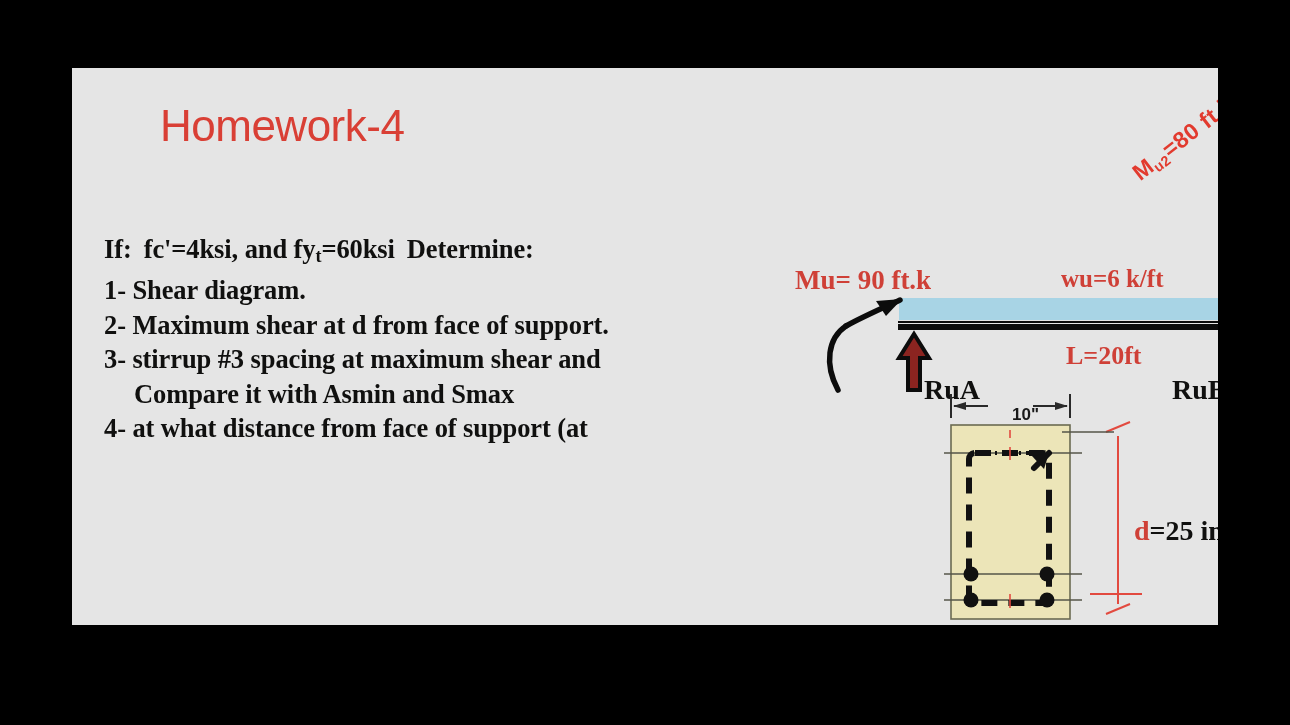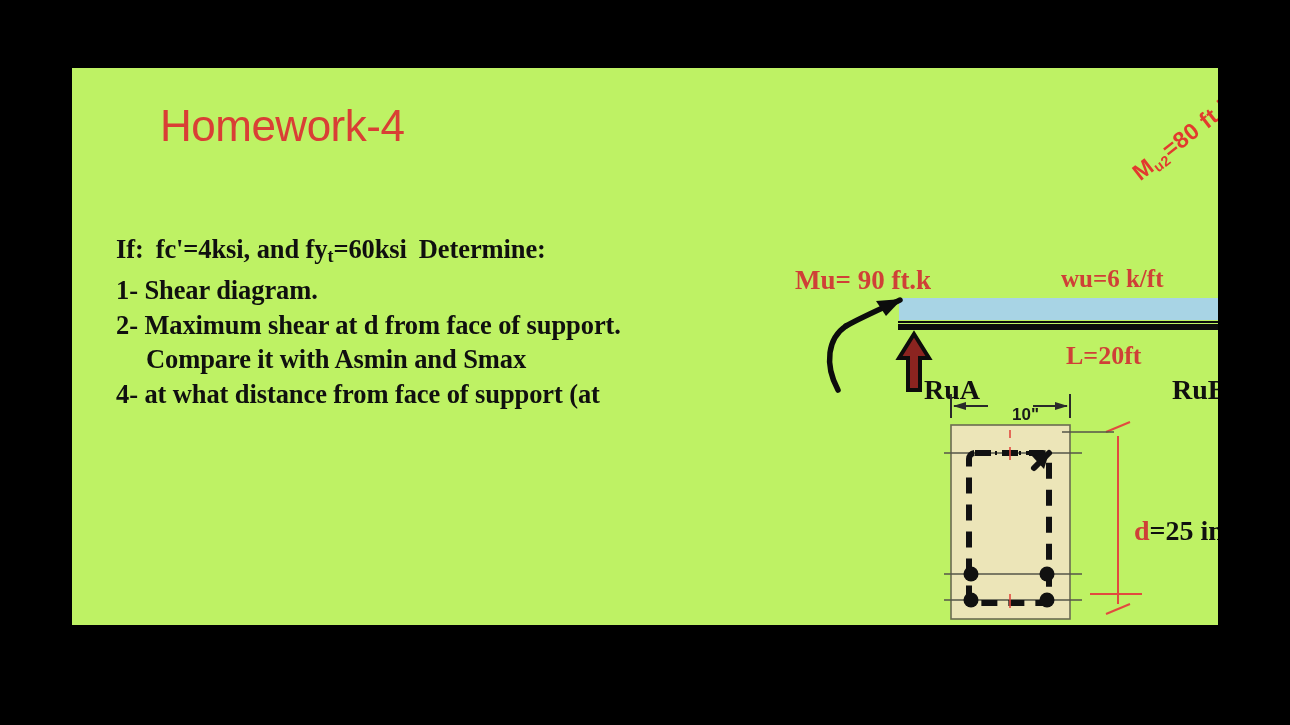--- a/index.html
+++ b/index.html
@@ -21,41 +21,41 @@
     background: #000000;
   }
 
   
   #slide {
     position: absolute;
     left: 72px;
     top: 68px;
     width: 1146px;
     height: 557px;
-    background: #bef264;
+    background: #e5e5e5;
     overflow: hidden;
   }
 
   
   #title {
     position: absolute;
     left: 88px;
     top: 33px;
     font-family: "Liberation Sans", sans-serif;
     font-size: 44px;
     font-weight: 400;
     color: #d93f35;
     letter-spacing: -0.5px;
     white-space: nowrap;
   }
 
   
   #statement {
     position: absolute;
-    left: 44px;
+    left: 32px;
     top: 164px;
     width: 680px;
     font-family: "Liberation Serif", serif;
     font-weight: bold;
     font-size: 26.5px;
     line-height: 34.5px;
     color: #10100f;
     letter-spacing: -0.1px;
   }
   #statement .line {
@@ -201,20 +201,21 @@
   <div id="slide">
 
     <div id="title">Homework-4</div>
 
     <div id="statement">
 
       <div class="line"><span>If:</span><span class="gap"></span><span>fc'=4ksi, and fy</span><sub>t</sub><span>=60ksi</span><span class="gap"></span><span>Determine:</span></div>
 
       <div class="line">1-  Shear diagram.</div>
       <div class="line">2-  Maximum shear at d from face of support.</div>
+      <div class="line">3- stirrup #3 spacing at maximum shear and</div>
       <div class="line indent1">Compare it with Asmin and Smax</div>
       <div class="line">4- at what distance from face of support (at</div>
 
     </div>
 
     <div id="beam-figure">
 
       <div class="red-label" id="label-mu">Mu= 90 ft.k</div>
       <div class="red-label" id="label-wu">wu=6 k/ft</div>
       <div class="red-label" id="label-L">L=20ft</div>

